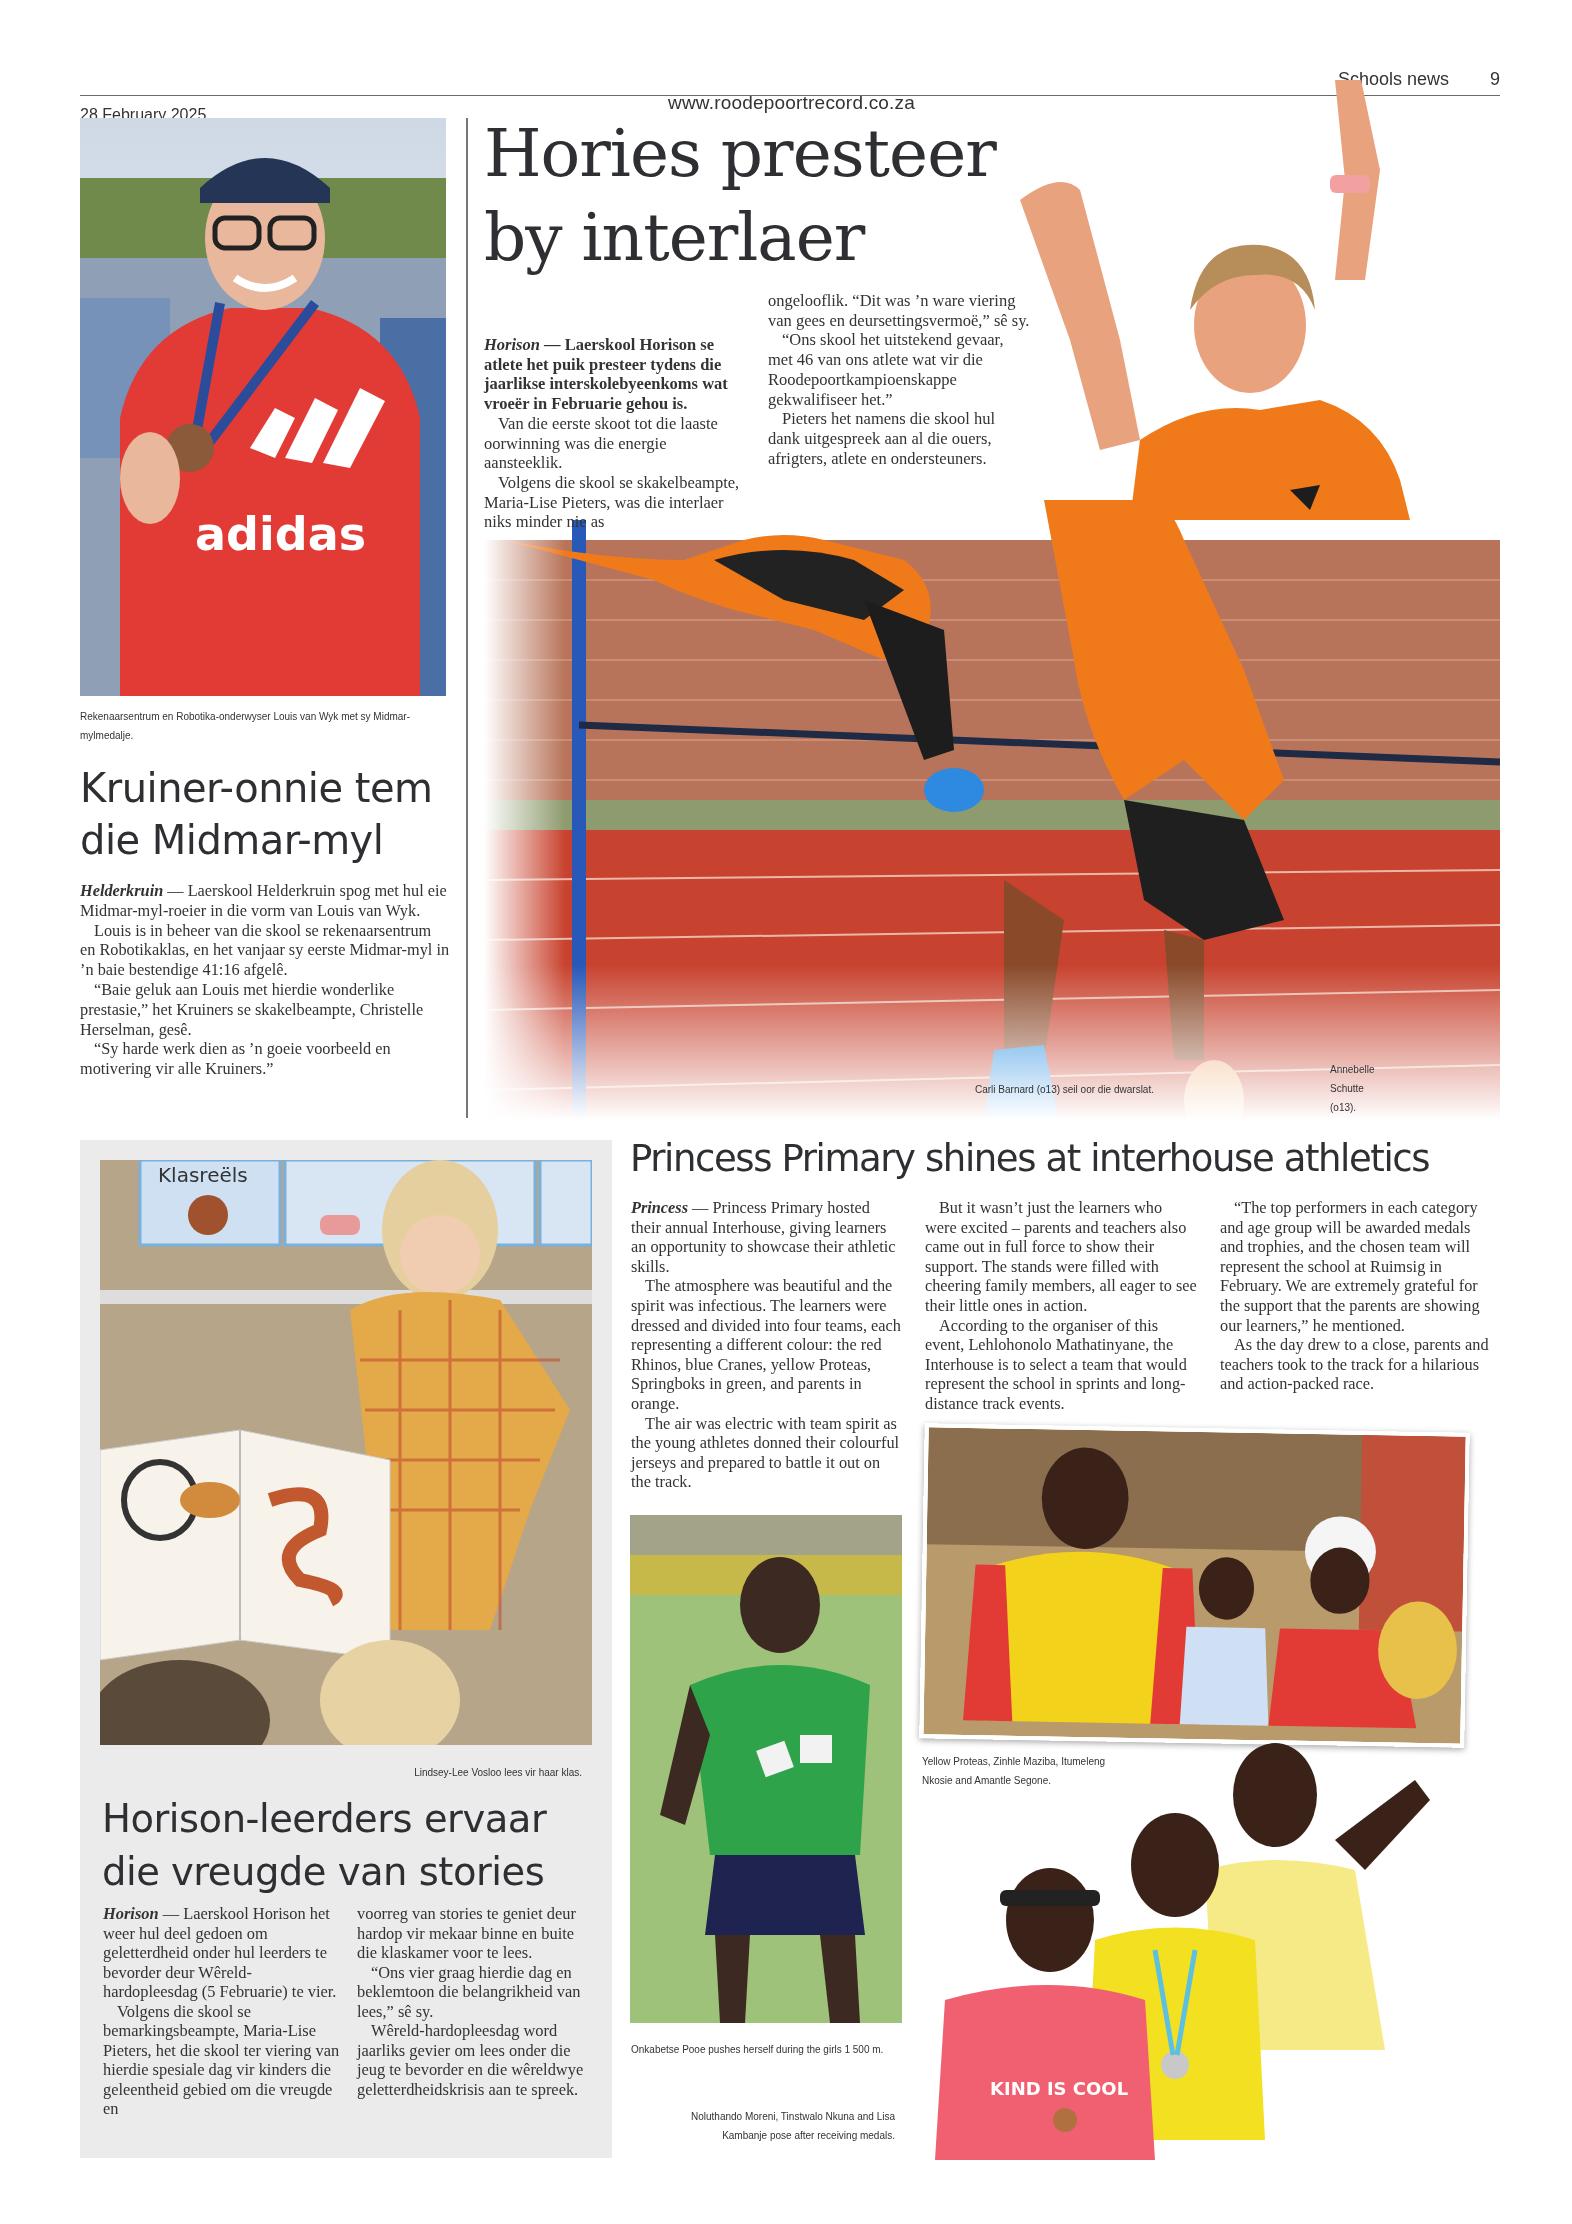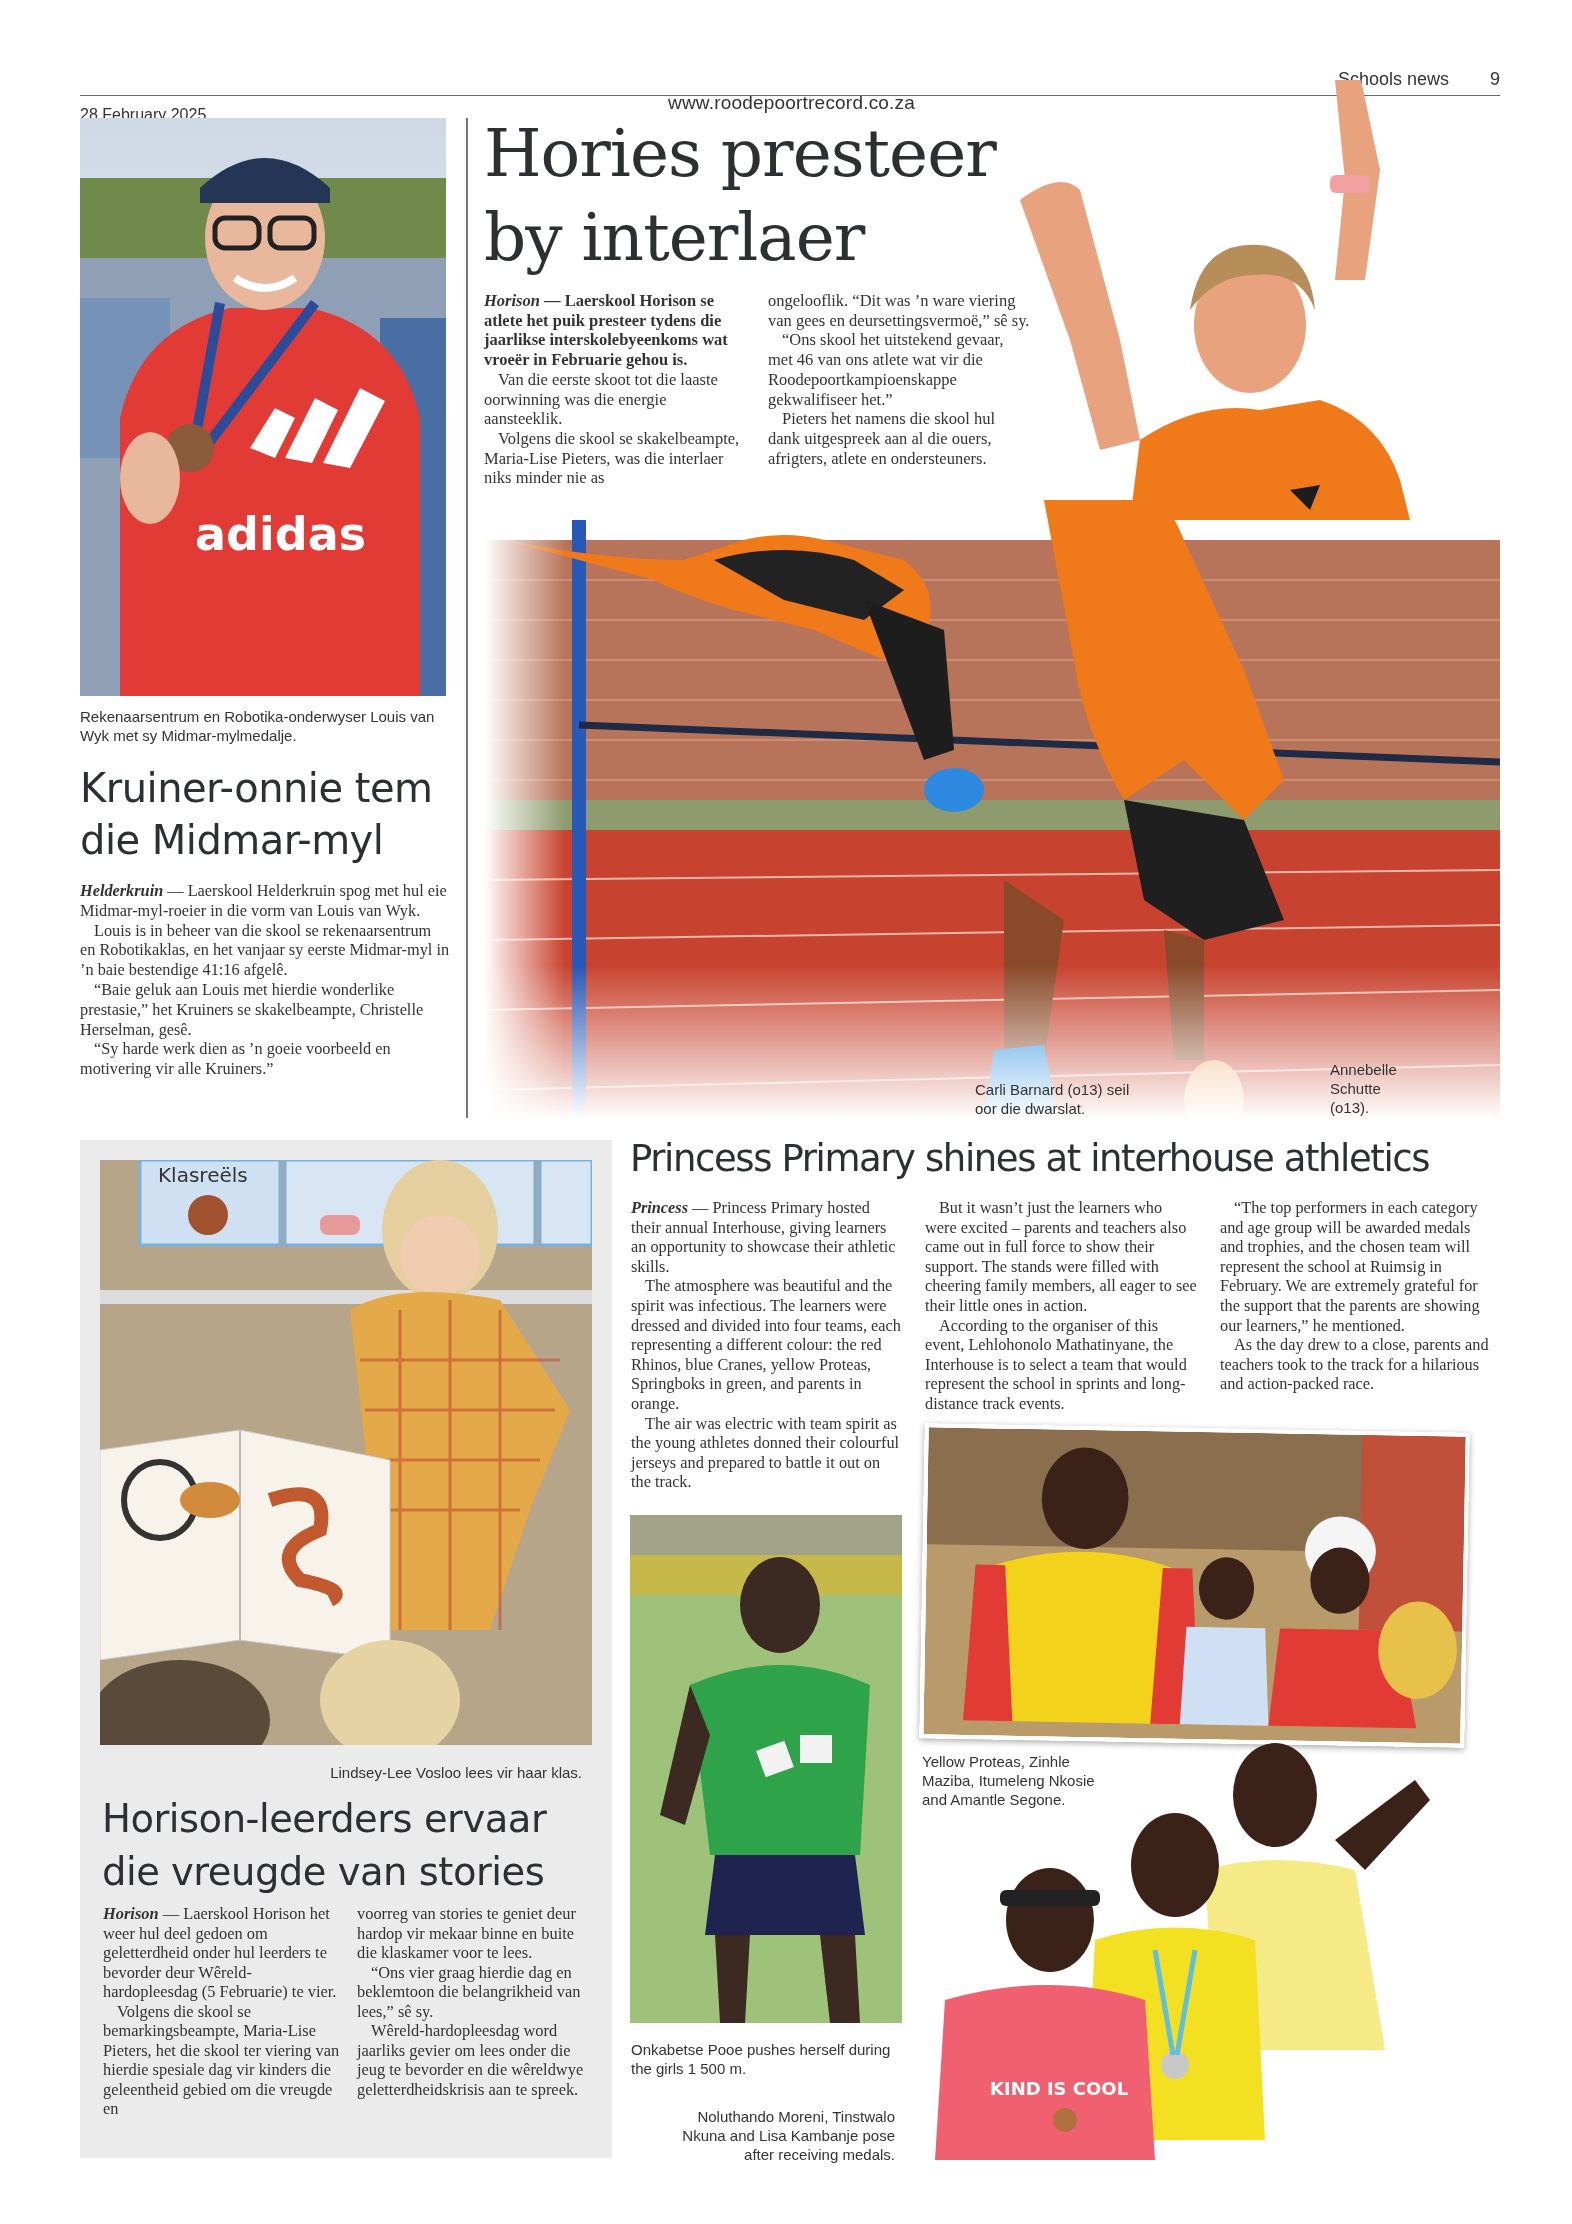--- a/index.html
+++ b/index.html
@@ -12,30 +12,30 @@
   .masthead { left: 80px; top: 66px; width: 1420px; height: 30px; border-bottom: 1.5px solid #6b6b6b; }
   .mh-date { position: absolute; left: 0; top: 4px; font-family: "Liberation Sans", sans-serif; font-size: 16px; color: #333; margin-top: 36px; }
   .mh-url { position: absolute; left: 588px; top: 2px; font-family: "Liberation Sans", sans-serif; font-size: 19px; color: #333; letter-spacing: 0.2px; margin-top: 24px; }
   .mh-section { position: absolute; left: 1258px; top: 3px; font-family: "Liberation Sans", sans-serif; font-size: 18px; color: #333; }
   .mh-page { position: absolute; left: 1410px; top: 3px; font-family: "Liberation Sans", sans-serif; font-size: 18px; color: #333; }
 
   
   .photo { overflow: hidden; }
   .photo svg { display: block; width: 100%; height: 100%; }
 
-  .caption { font-family: "Liberation Sans", sans-serif; font-size: 15px; line-height: 19px; color: #333; }
+  .caption { font-family: "Liberation Sans", sans-serif; font-size: 10px; line-height: 19px; color: #333; }
 
   .headline-sans { font-family: "DejaVu Sans", sans-serif; color: #2d2f33; letter-spacing: -0.5px; }
   .headline-serif { font-family: "DejaVu Serif", serif; color: #2d2f33; letter-spacing: -1px; }
 
   .body-text { font-family: "Liberation Serif", serif; font-size: 16.5px; line-height: 19.6px; color: #333; }
   .body-text p { text-indent: 14px; }
   .body-text p.first { text-indent: 0; }
   .dateline { font-weight: bold; font-style: italic; }
-  .lede-bold { font-weight: bold; }
+  .lede-bold { font-weight: bold; margin-top: 44px; }
 
   .vrule { background: #777; width: 1.5px; }
 
   .grey-box { background: #ebebeb; }
 </style>
 </head>
 <body>
 
 <div class="abs masthead">
   <span class="mh-date">28 February 2025</span>

